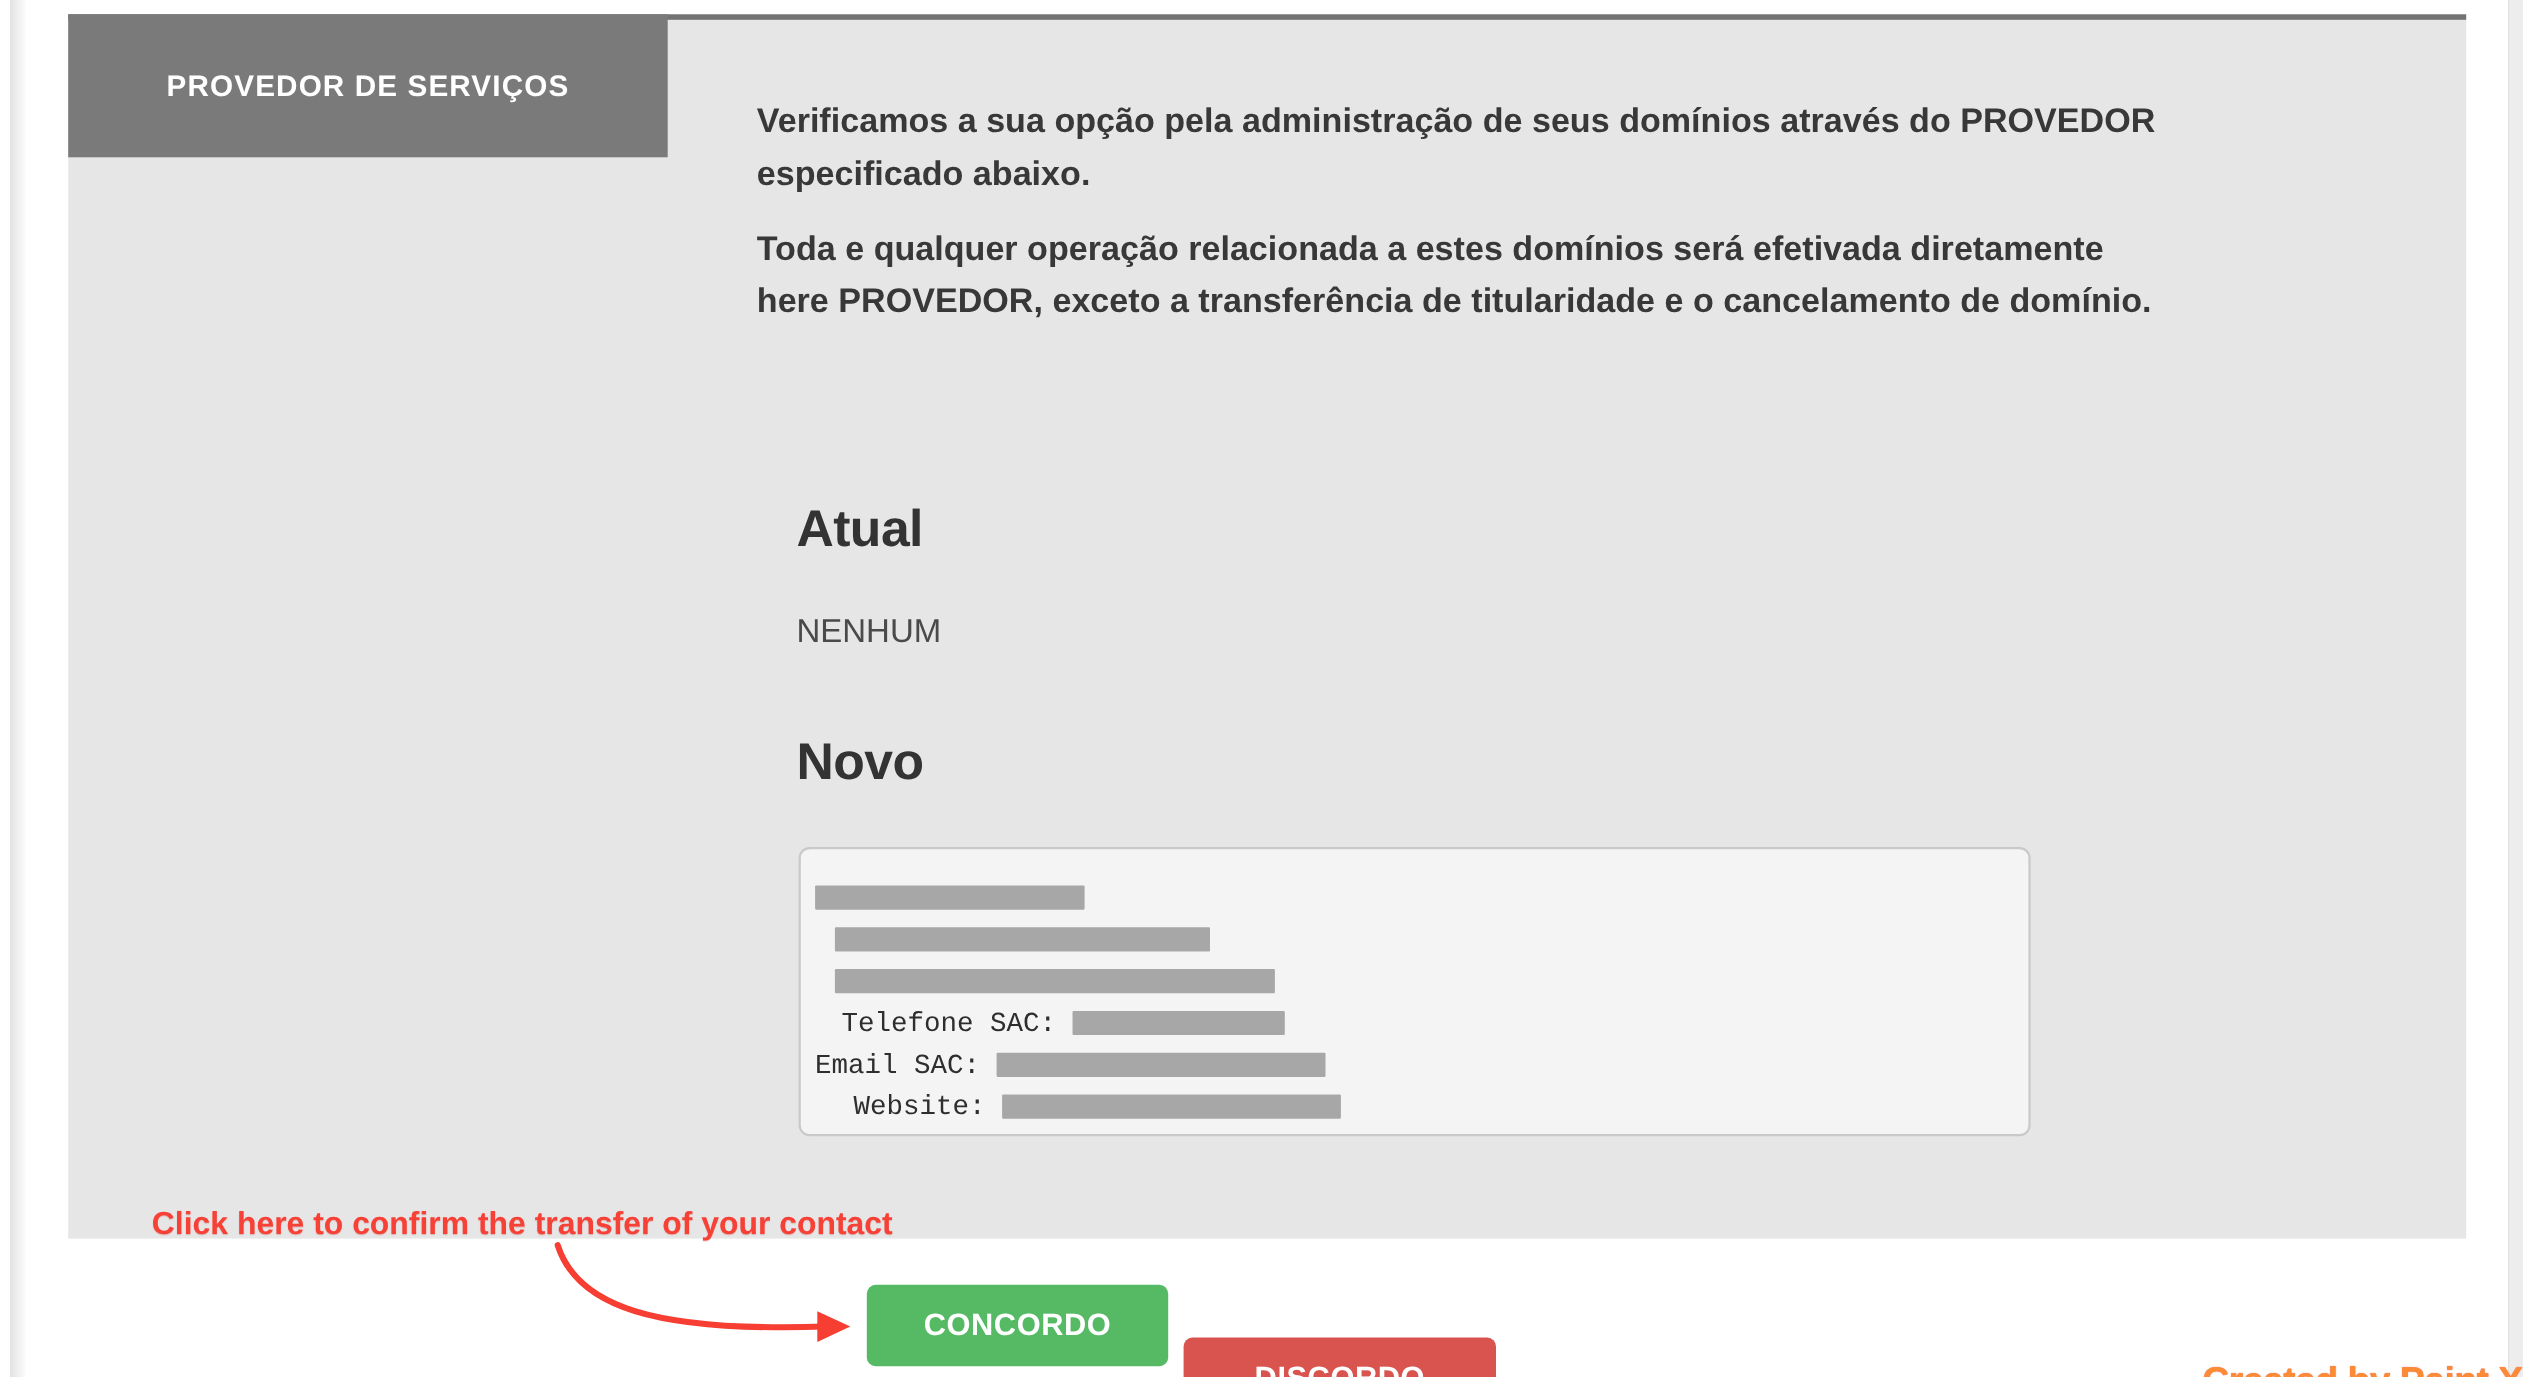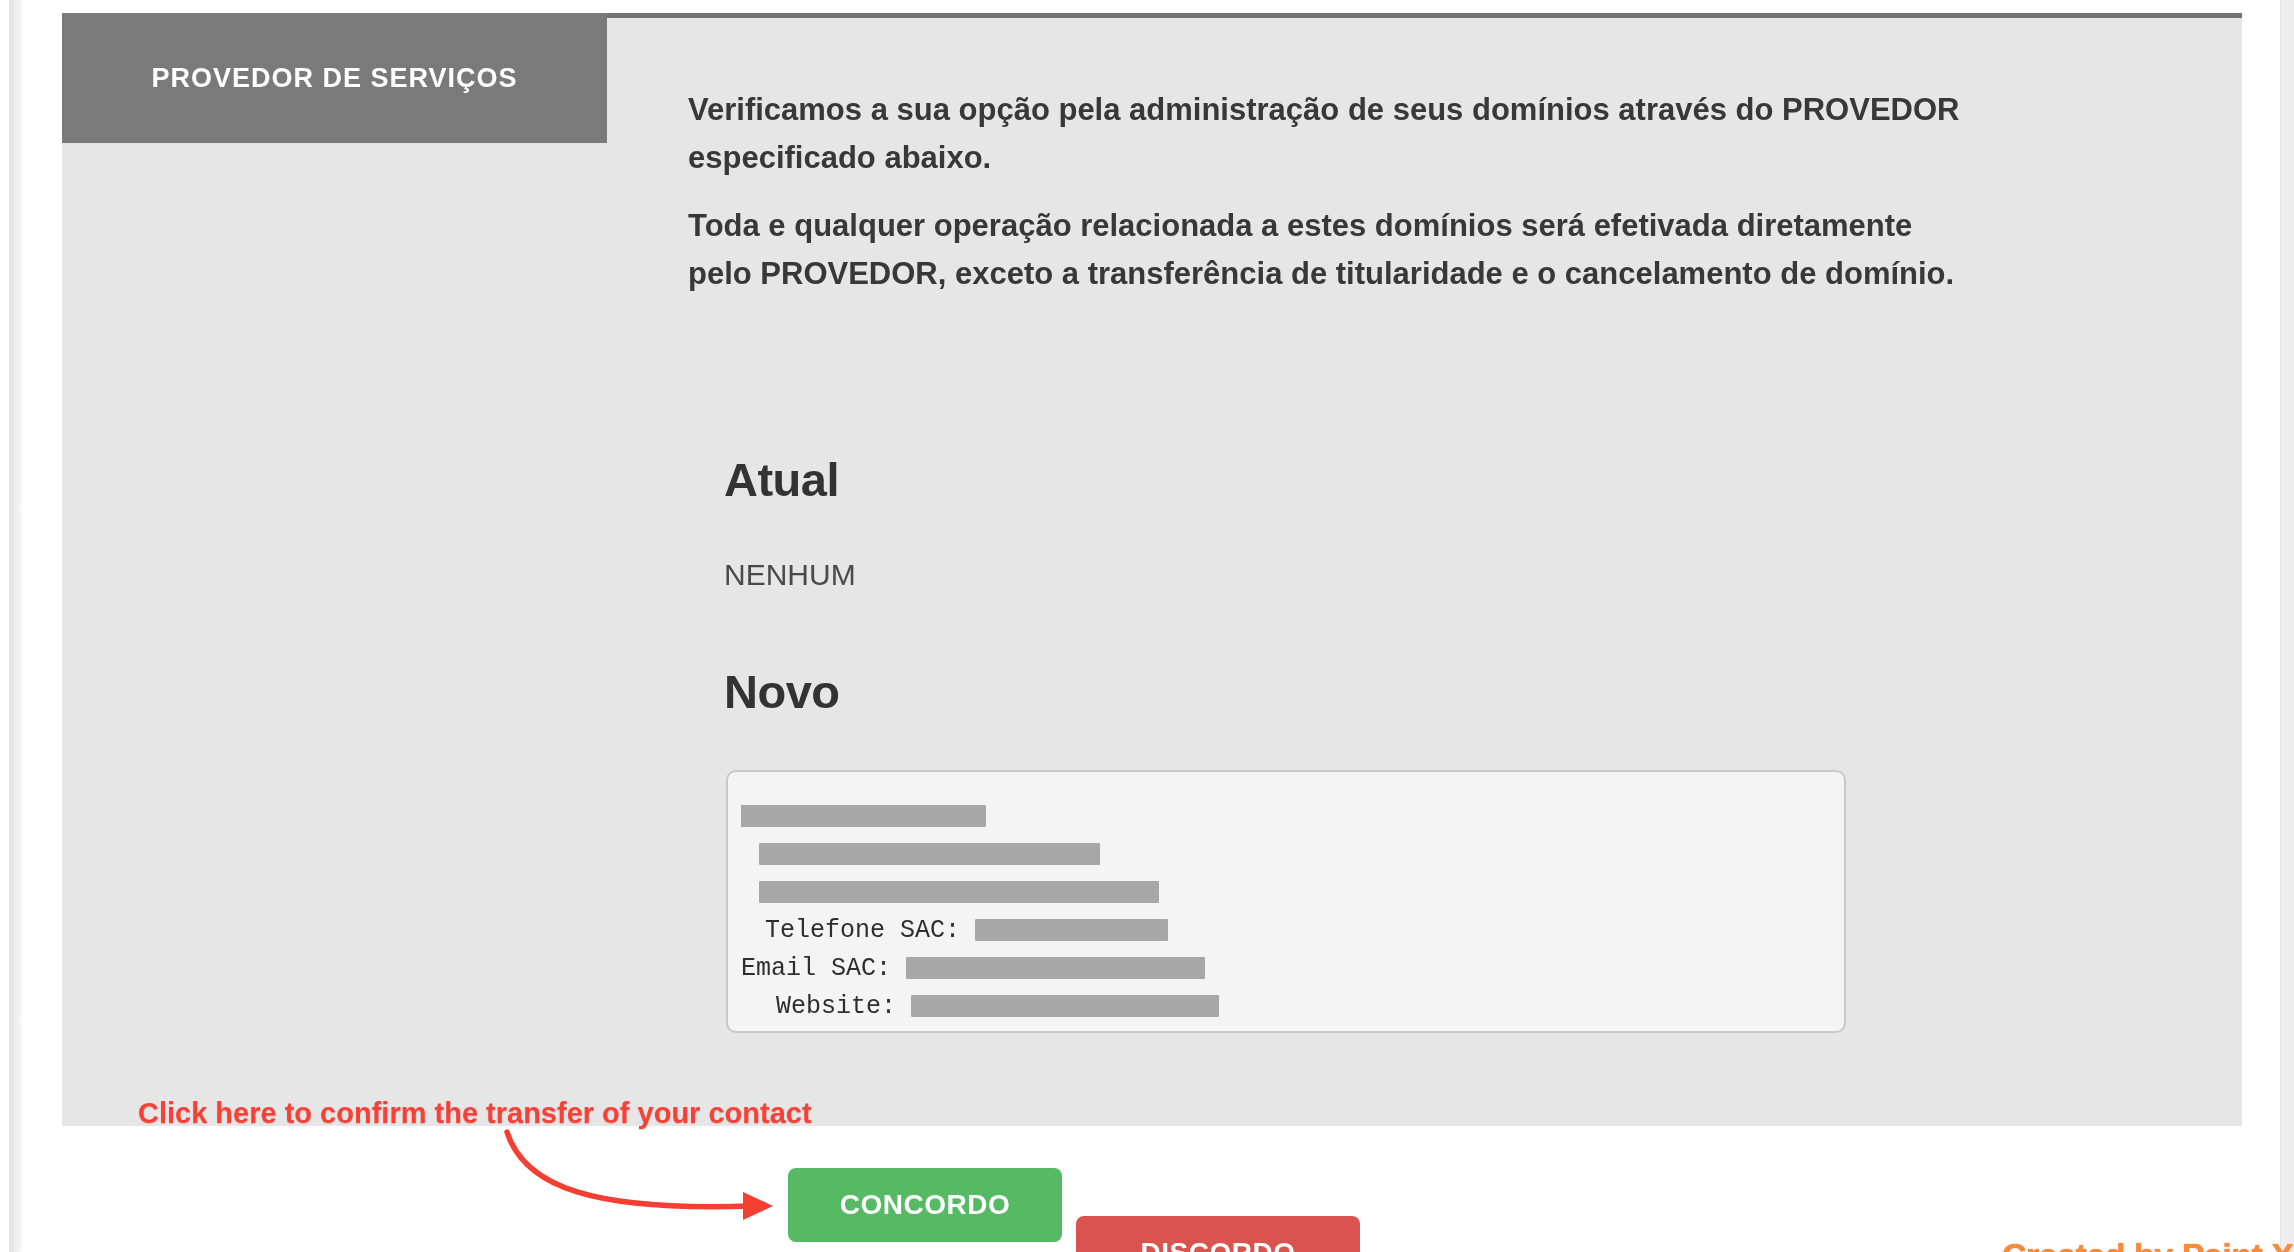--- a/index.html
+++ b/index.html
@@ -65,21 +65,21 @@
   <span>PROVEDOR DE SERVIÇOS</span>
 </div>
 
 <div class="paragraphs" id="paragraphs">
     <div class="para">
       <div class="line">Verificamos a sua opção pela administração de seus domínios através do PROVEDOR</div>
       <div class="line">especificado abaixo.</div>
     </div>
     <div class="para">
       <div class="line">Toda e qualquer operação relacionada a estes domínios será efetivada diretamente</div>
-      <div class="line">pelo PROVEDOR, exceto a transferência de titularidade e o cancelamento de domínio.</div>
+      <div class="line">here PROVEDOR, exceto a transferência de titularidade e o cancelamento de domínio.</div>
     </div>
   </div>
 
 <div class="section-title title-atual">Atual</div>
 
 <div class="current-value">NENHUM</div>
 
 <div class="section-title title-novo">Novo</div>
 
 <div class="provider-box" id="provider-box">

